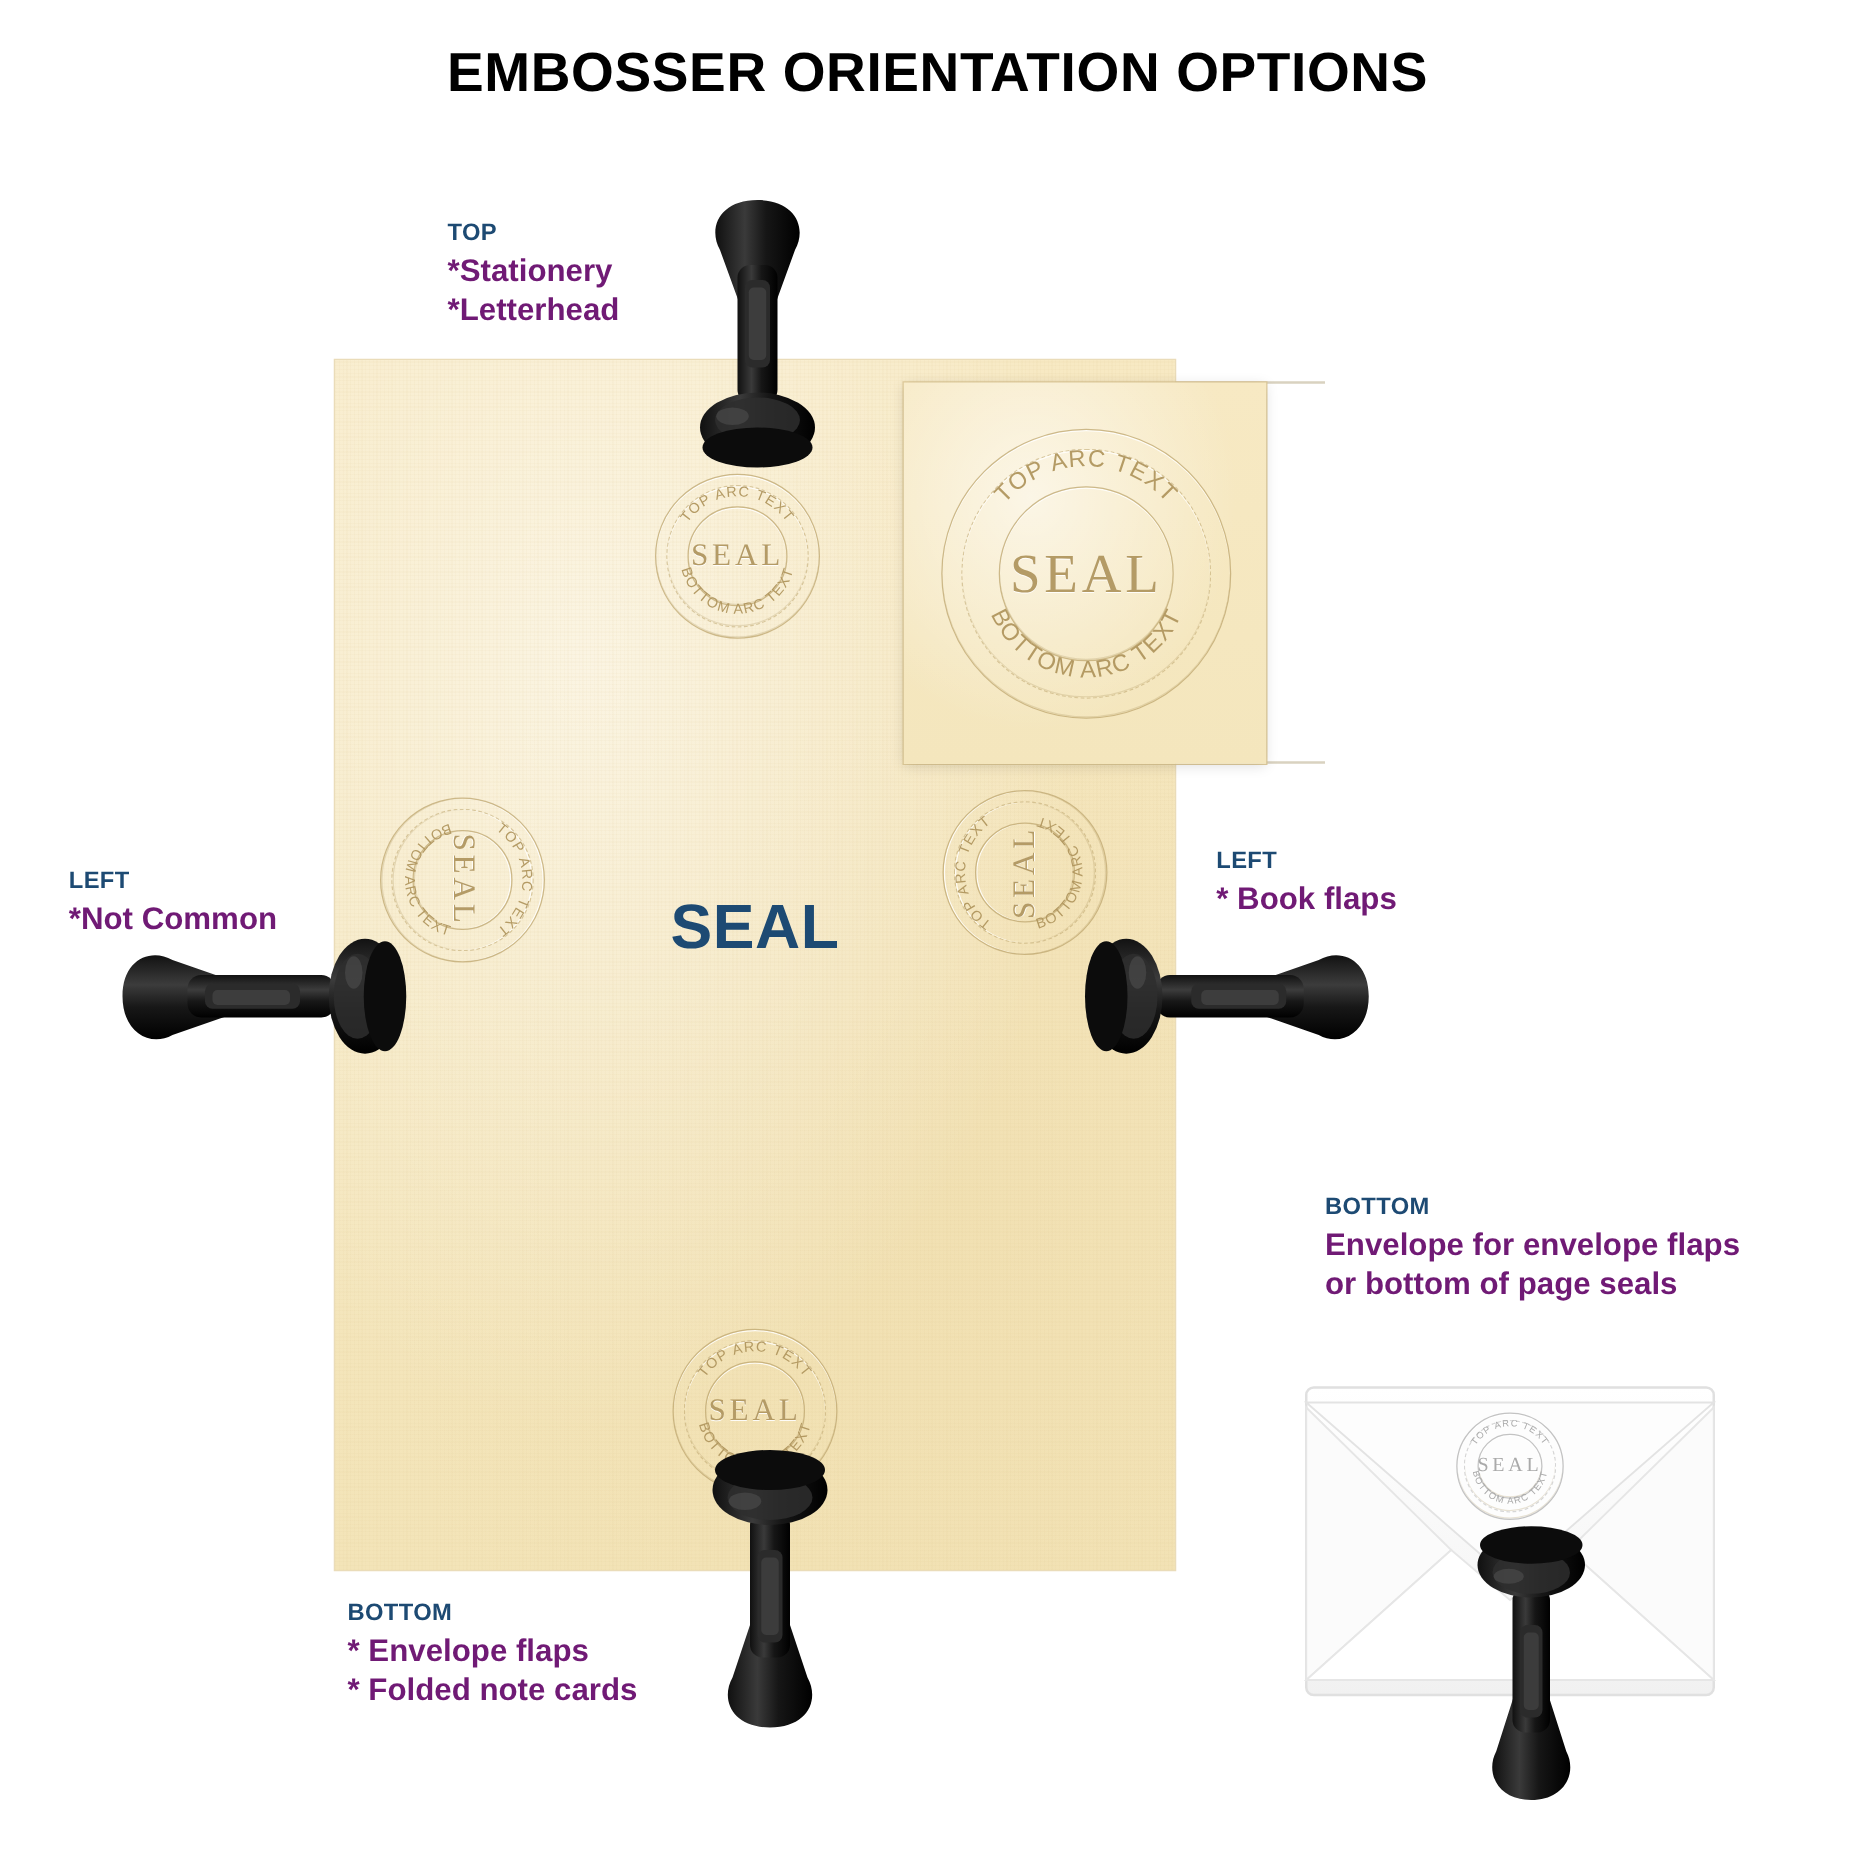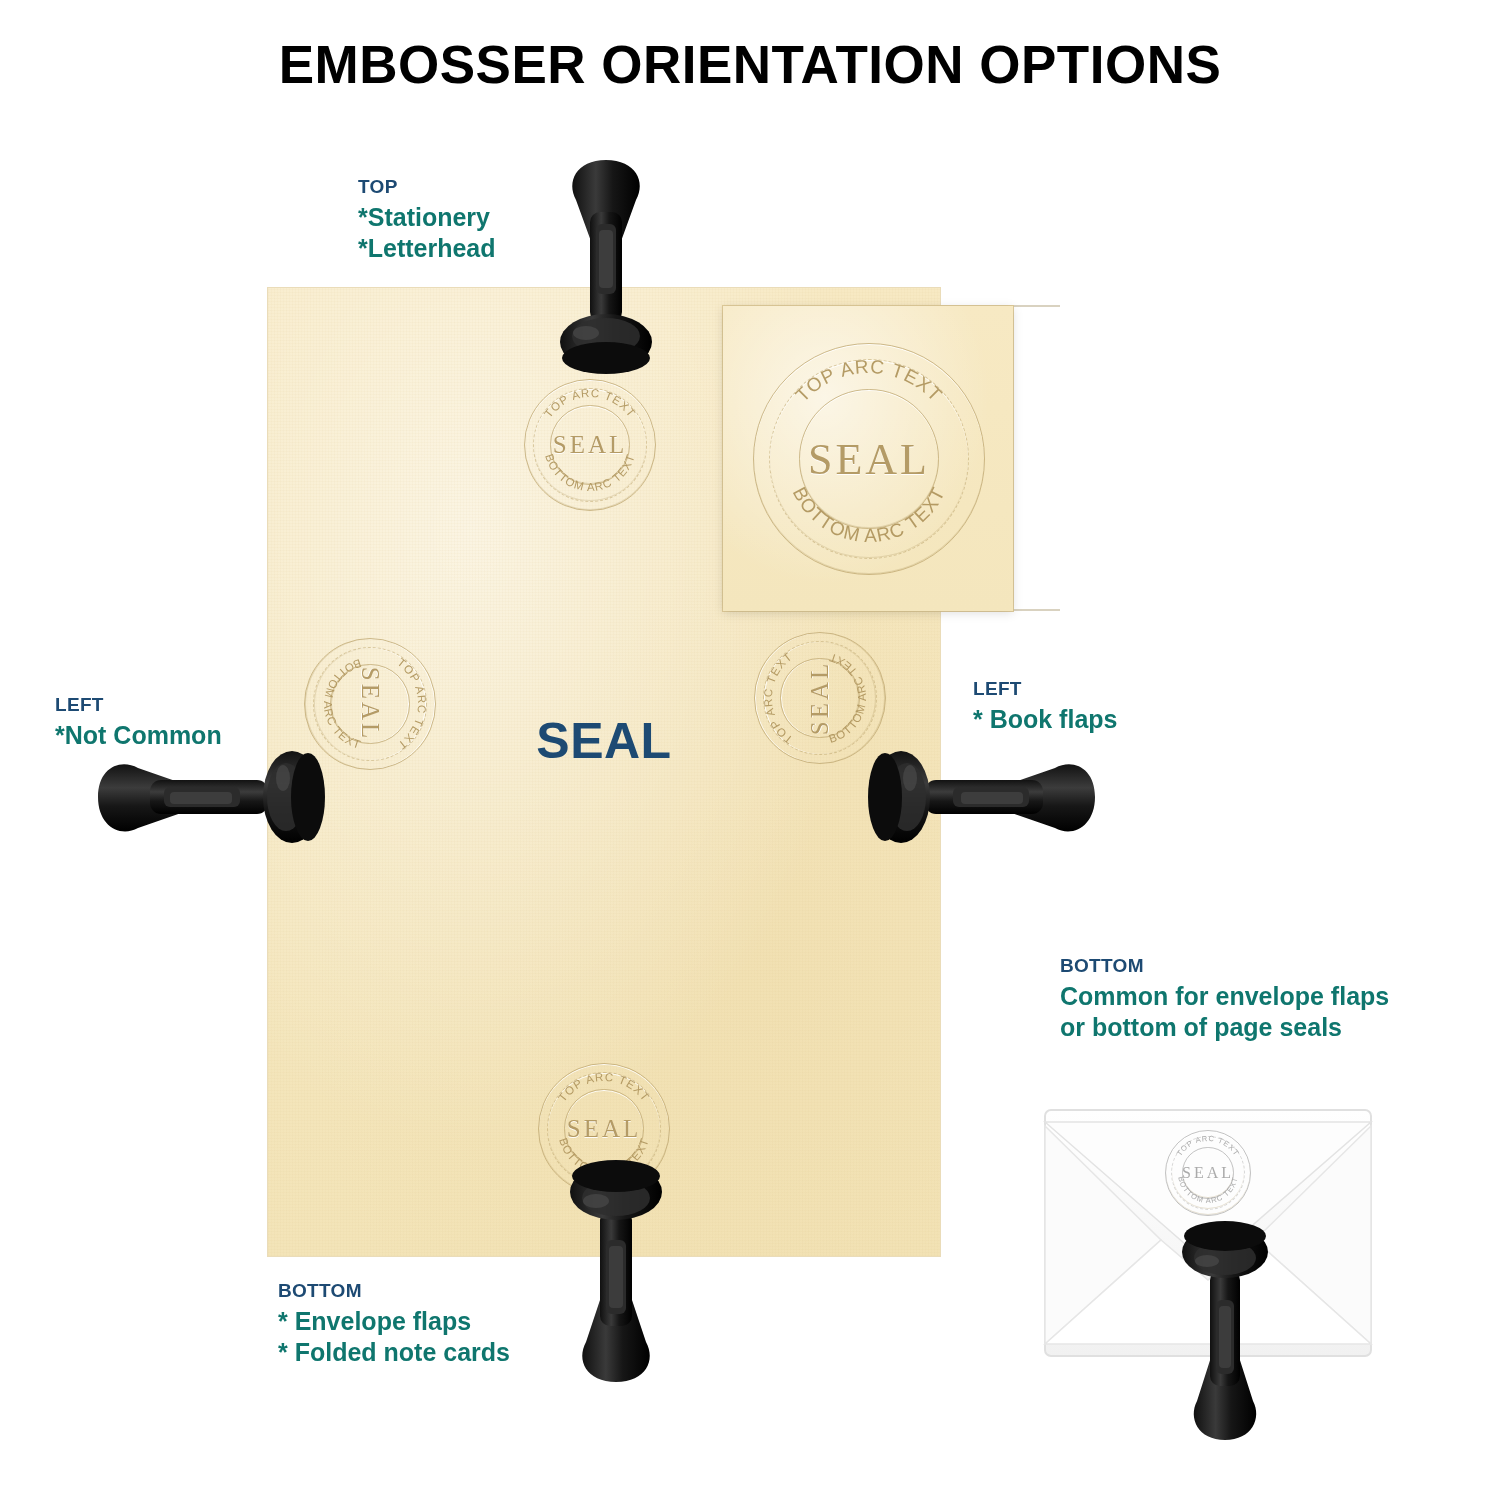--- a/index.html
+++ b/index.html
@@ -14,21 +14,21 @@
     position: relative;
     width: 1500px; height: 1500px;
     background: #ffffff;
   }
 
   
   .title {
     position: absolute;
     top: 34px; left: 0; width: 1500px;
     text-align: center;
-    font-size: 53px;
+    font-size: 44px;
     font-weight: bold;
     letter-spacing: 0.5px;
     color: #000000;
   }
 
   
   .paper {
     position: absolute;
     left: 268px; top: 288px;
     width: 672px; height: 968px;
@@ -123,21 +123,21 @@
   
   .label { position: absolute; }
   .label .head {
     color: #1d4a73;
     font-weight: bold;
     font-size: 19px;
     letter-spacing: 0.3px;
     margin-bottom: 4px;
   }
   .label .line {
-    color: #0f766e;
+    color: #701a75;
     font-weight: bold;
     font-size: 25px;
     line-height: 1.25;
   }
 
   .label-top    { left: 358px; top: 176px; }
   .label-left   { left: 55px;  top: 694px; }
   .label-right  { left: 973px; top: 678px; }
   .label-bottom { left: 278px; top: 1280px; }
   .label-bottom-env { left: 1060px; top: 955px; }
@@ -409,17 +409,17 @@
   </div>
 
   <div class="label label-bottom">
     <div class="head">BOTTOM</div>
     <div class="line">* Envelope flaps</div>
     <div class="line">* Folded note cards</div>
   </div>
 
   <div class="label label-bottom-env">
     <div class="head">BOTTOM</div>
-    <div class="line">Common for envelope flaps</div>
+    <div class="line">Envelope for envelope flaps</div>
     <div class="line">or bottom of page seals</div>
   </div>
 
 </div>
 
 </body></html>

